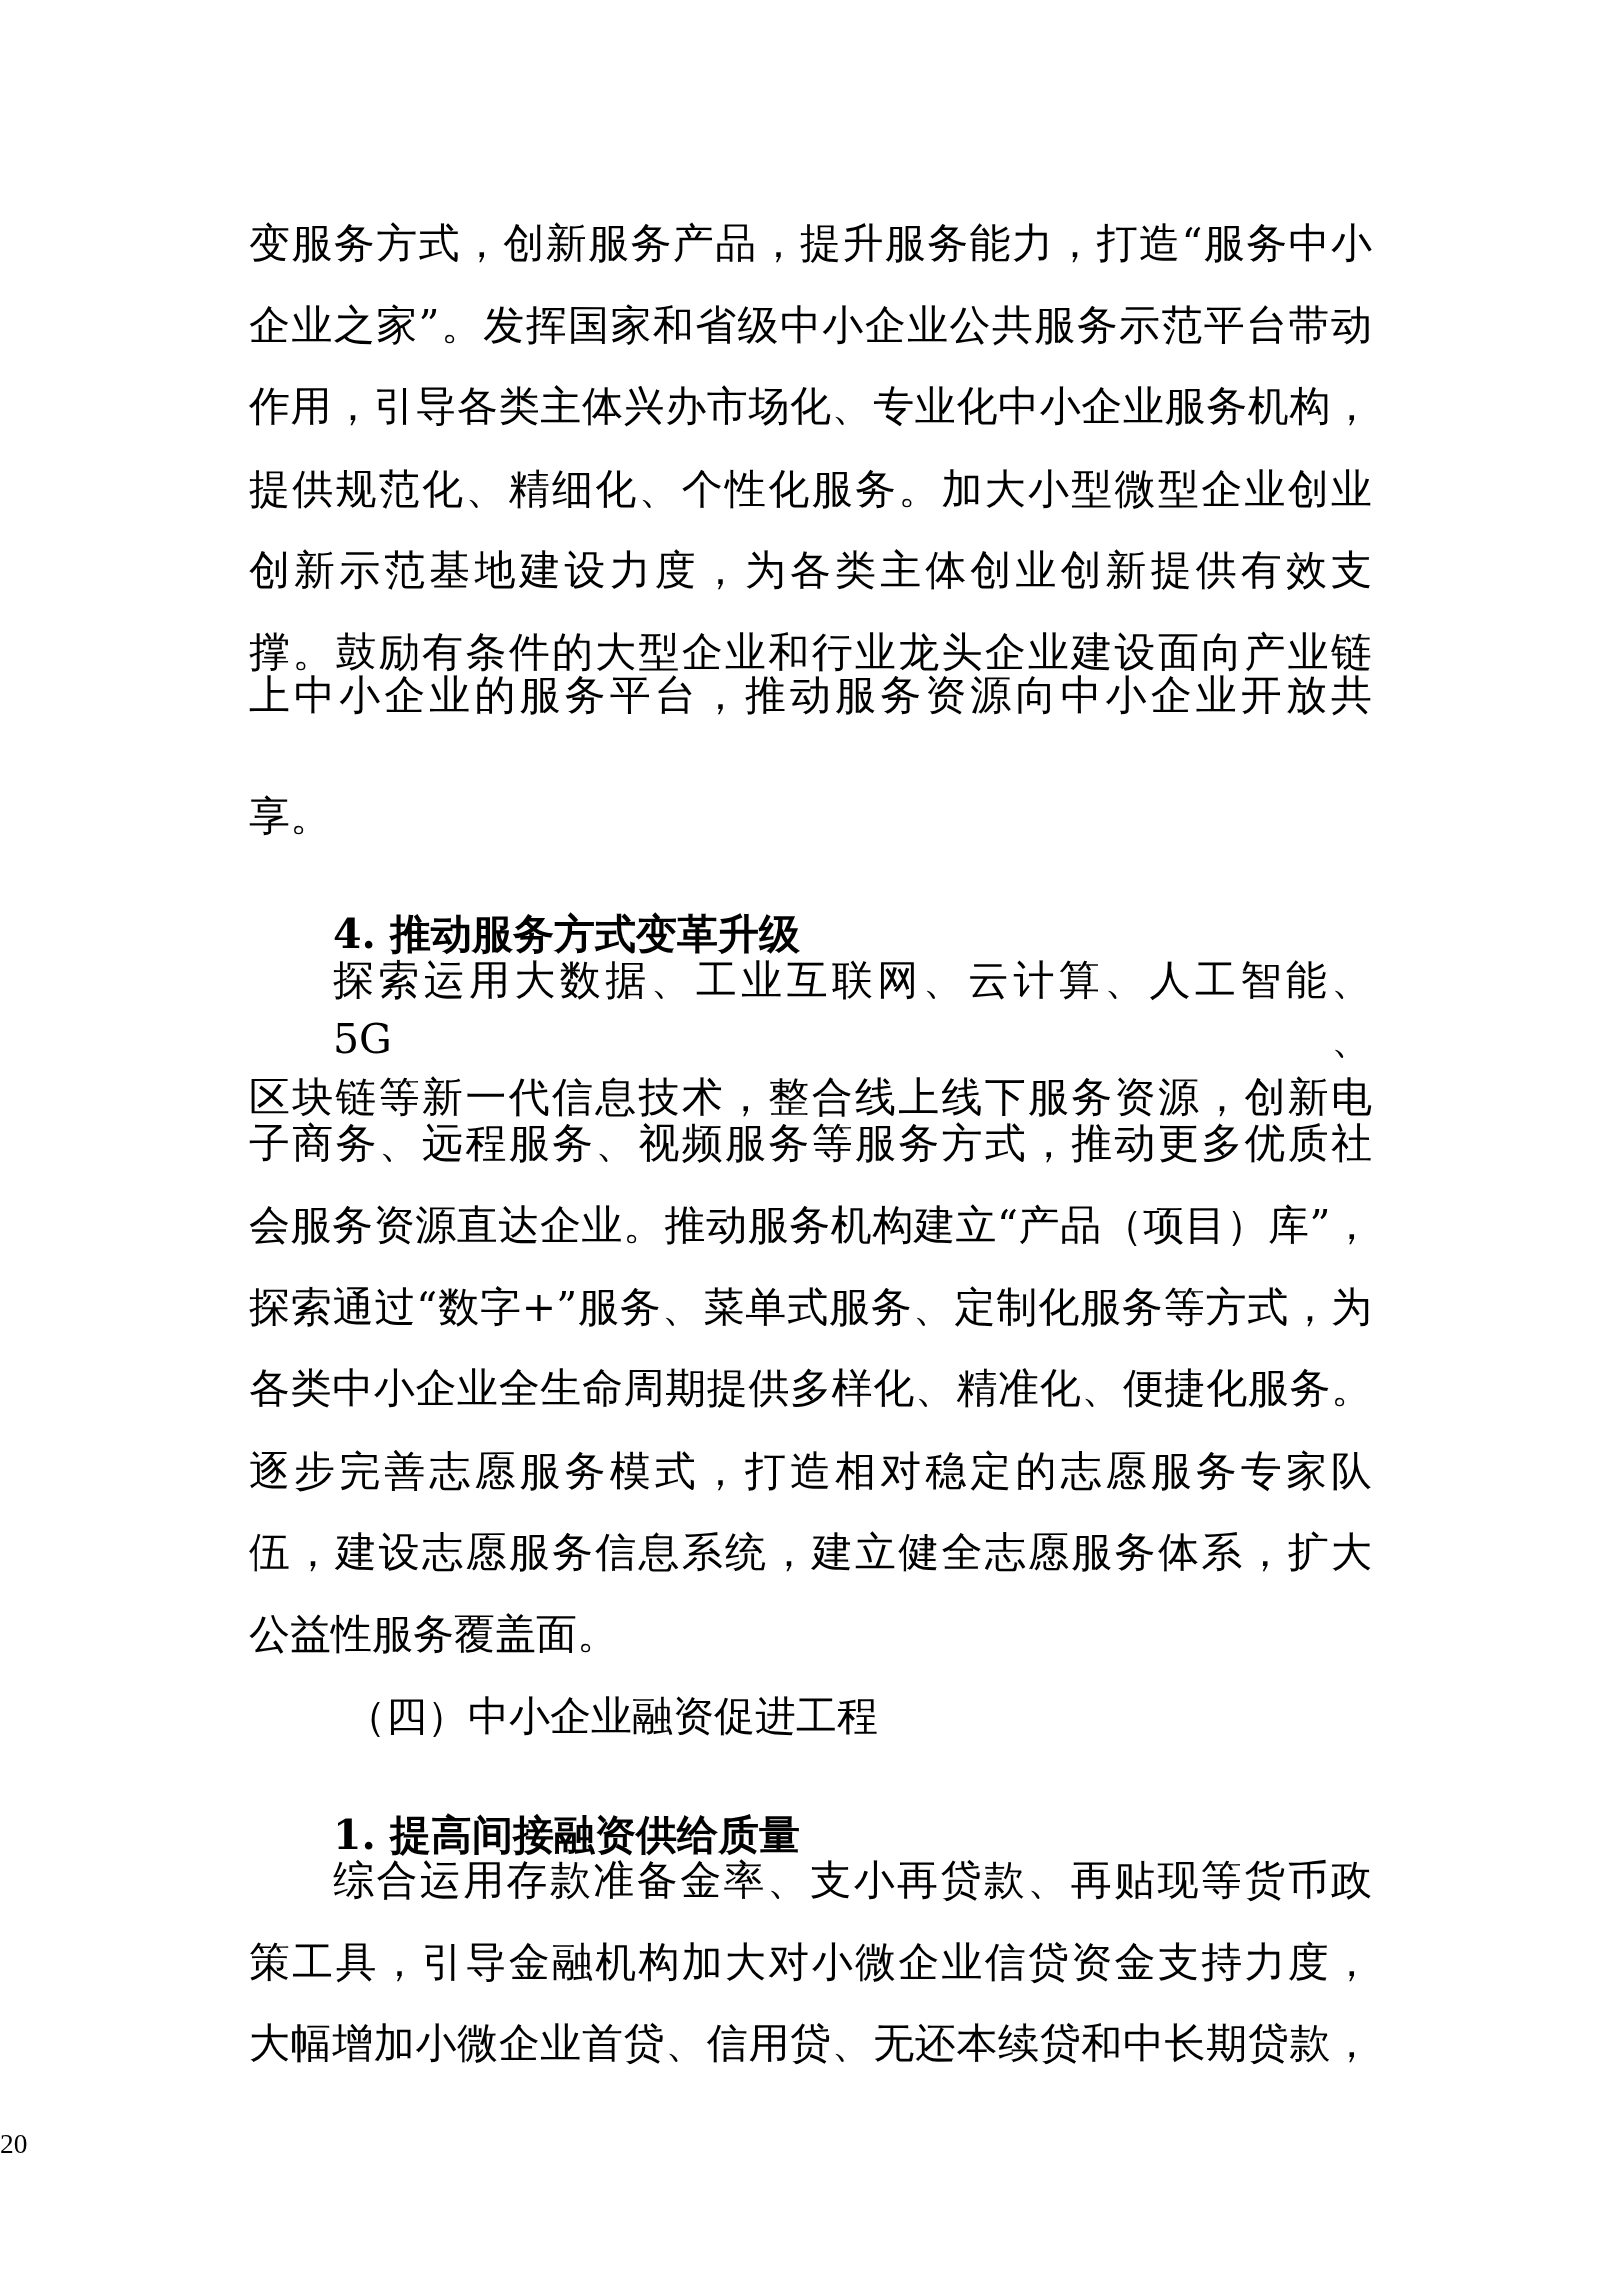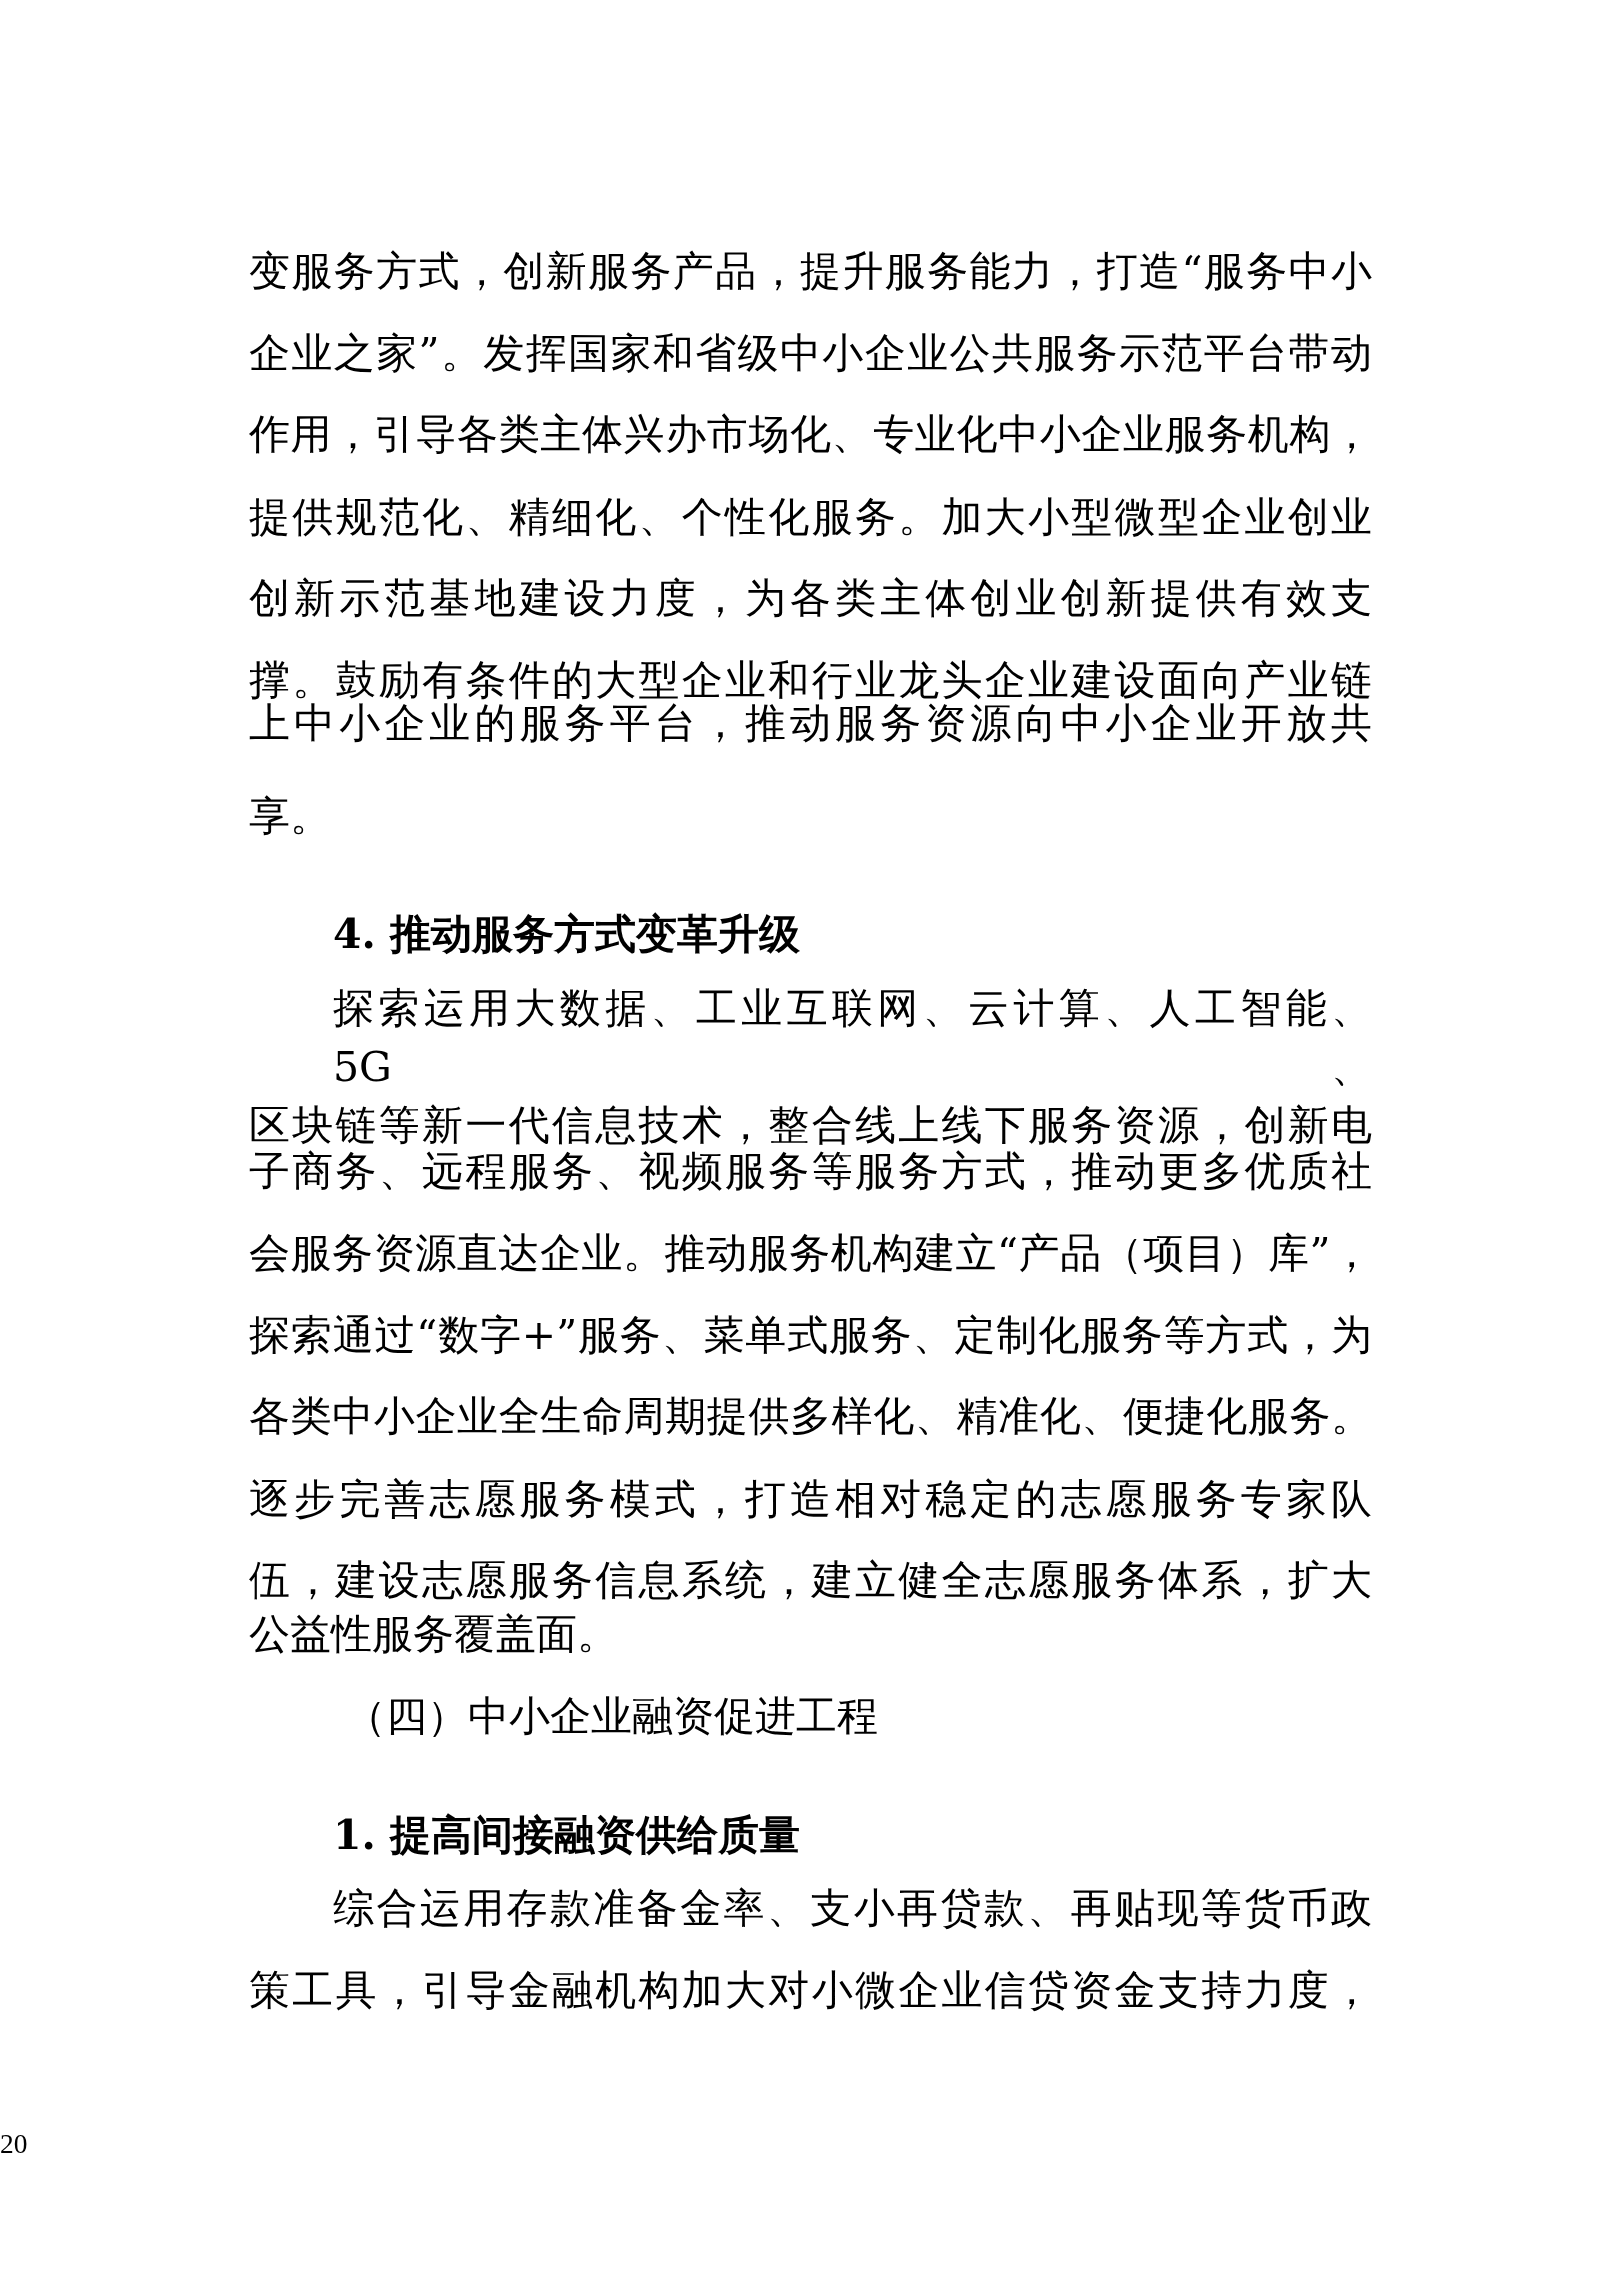--- a/index.html
+++ b/index.html
@@ -29,21 +29,20 @@
     font-size: 41px;
     line-height: 59px;
     white-space: nowrap;
     overflow: visible;
     font-family: "DejaVu Serif", "Liberation Serif", serif;
   }
   .line.full {
     text-align: justify;
     text-align-last: justify;
     white-space: normal;
-    margin-top: 28px;
   }
   .line.indent {
     left: 333px;
     width: 1039px;
   }
   .line.heading {
     font-weight: bold;
     left: 333px;
     width: auto;
   }
@@ -86,16 +85,17 @@
   <div class="line full" style="top:1359px">各类中小企业全生命周期提供多样化、精准化、便捷化服务。</div>
   <div class="line full" style="top:1442px">逐步完善志愿服务模式，打造相对稳定的志愿服务专家队</div>
   <div class="line full" style="top:1523px">伍，建设志愿服务信息系统，建立健全志愿服务体系，扩大</div>
   <div class="line section" style="top:1687px">（四）中小企业融资促进工程</div>
 
   <div class="line" style="top:1605px">公益性服务覆盖面。</div>
   <div class="line heading" style="top:1806px">1. 提高间接融资供给质量</div>
 
   <div class="line full indent" style="top:1851px">综合运用存款准备金率、支小再贷款、再贴现等货币政</div>
   <div class="line full" style="top:1933px">策工具，引导金融机构加大对小微企业信贷资金支持力度，</div>
+  <div class="line full" style="top:2014px">大幅增加小微企业首贷、信用贷、无还本续贷和中长期贷款，</div>
 
   <div class="pagenum">20</div>
 </div>
 
 
 </body></html>

